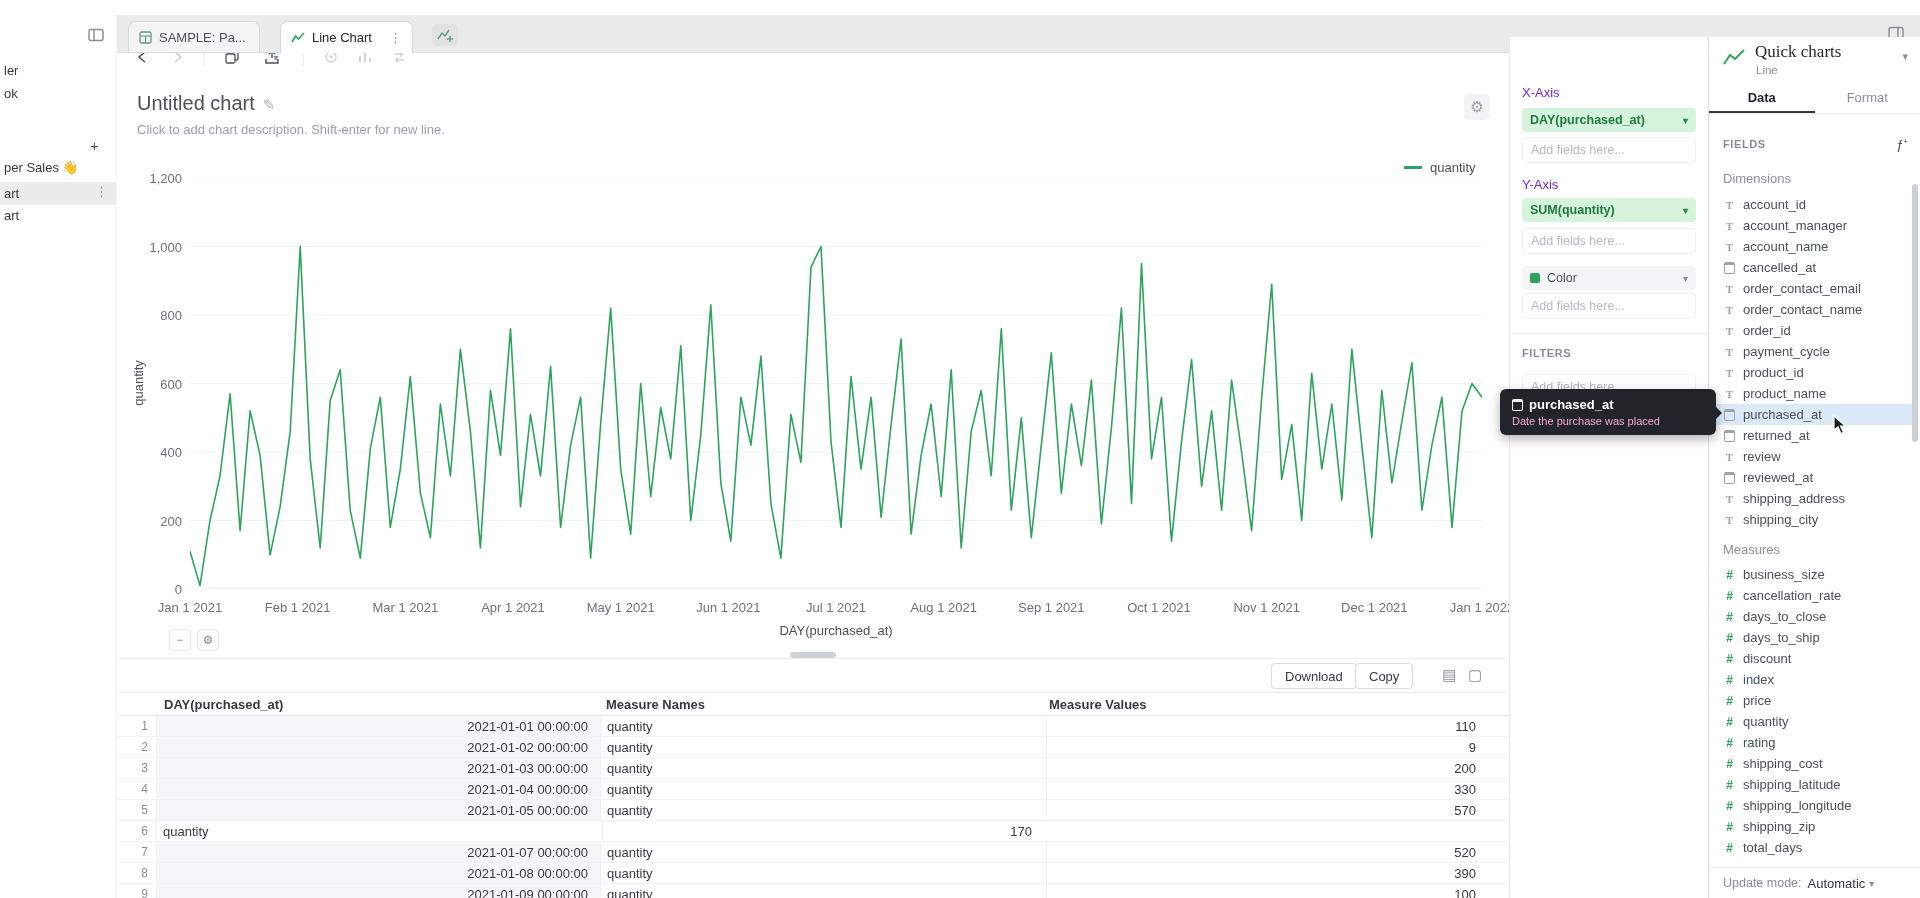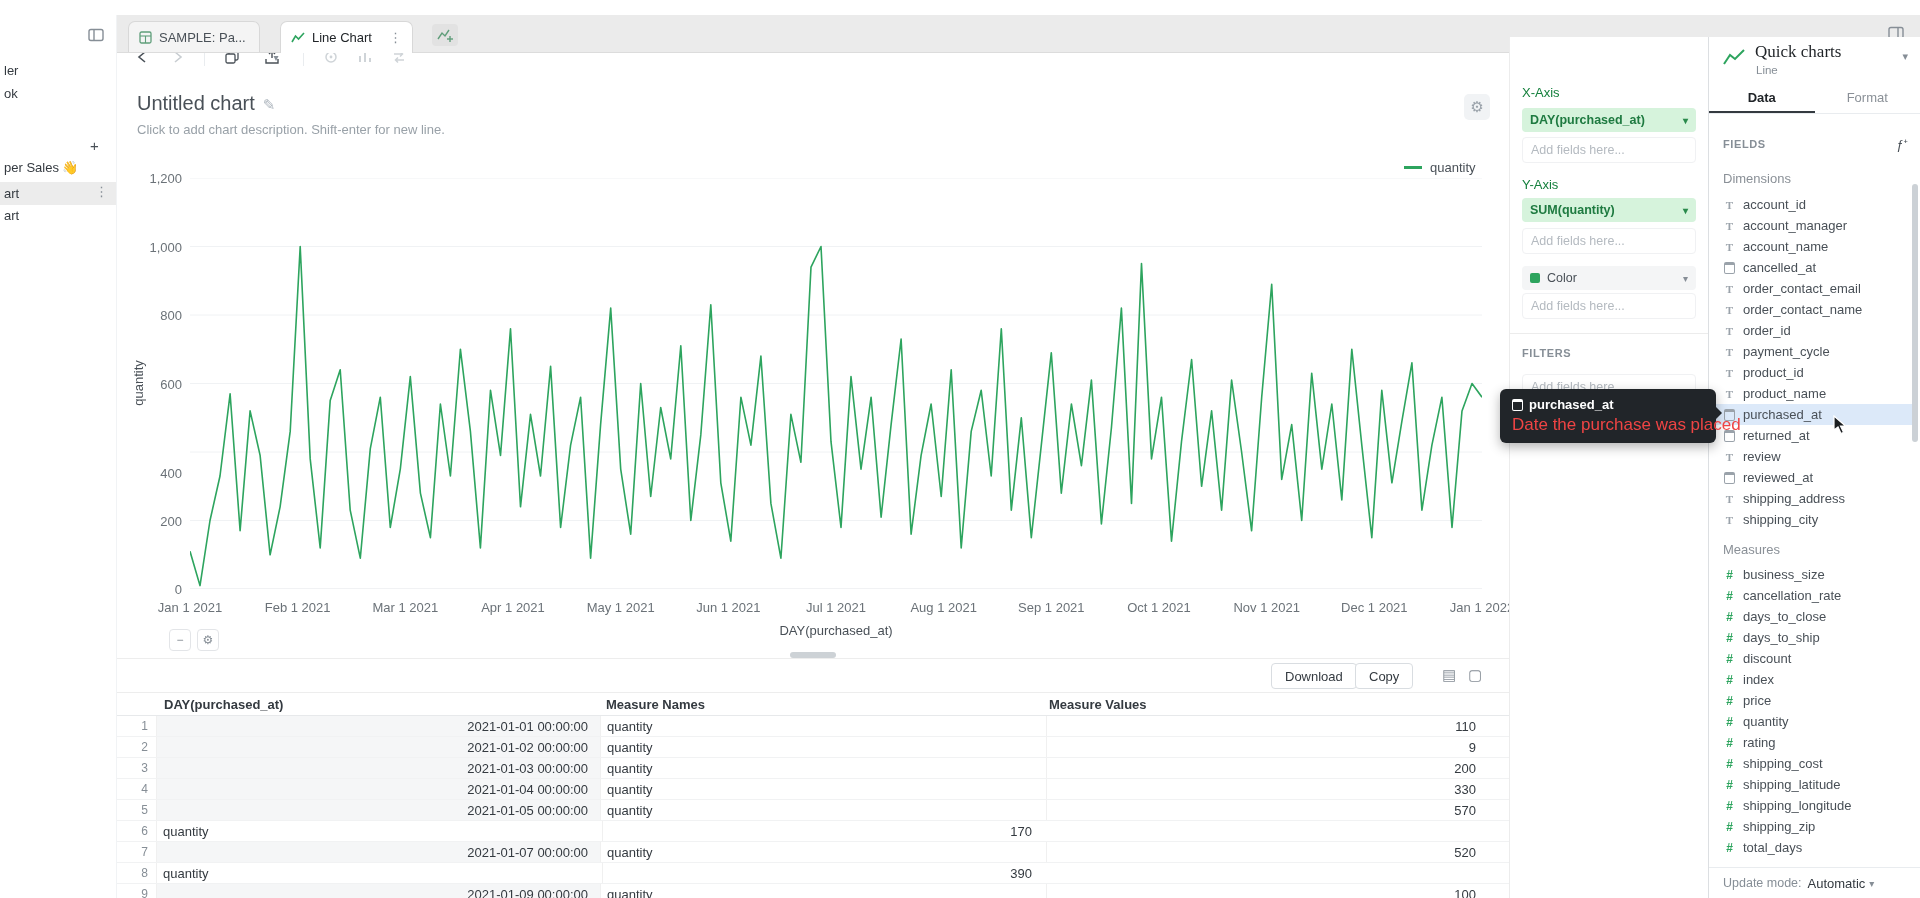--- a/index.html
+++ b/index.html
@@ -64,35 +64,35 @@
   .tnum{width:40px;text-align:right;padding-right:8px;color:#868e96;font-size:12px;flex:none;box-sizing:border-box;}
   .tc1{width:444px;text-align:right;padding-right:12px;background:#f5f6f7;flex:none;box-sizing:border-box;border-left:1px solid #f0f0f0;}
   .tc2{width:446px;padding-left:6px;flex:none;box-sizing:border-box;border-left:1px solid #f0f0f0;}
   .tc3{width:437px;text-align:right;padding-right:7px;flex:none;box-sizing:border-box;border-left:1px solid #f0f0f0;}
   .thead .tc1{background:transparent;text-align:left;padding-left:8px;border-left:none;}
   .thead .tc2,.thead .tc3{border-left:none;}
   .thead .tc3{text-align:left;padding-left:3px;}
 
   
   .config{position:absolute;left:1509px;top:37px;width:199px;height:861px;background:#fff;border-left:1px solid #ececec;z-index:2;box-sizing:border-box;}
-  .cfg-label{position:absolute;left:12px;font-size:13px;color:#15803d;}
+  .cfg-label{position:absolute;left:12px;font-size:13px;color:#6d28d9;}
   .pill{position:absolute;left:12px;right:12px;height:24px;background:#d6f3dc;border-radius:4px;display:flex;align-items:center;padding:0 8px;color:#1e7a40;font-size:12.5px;font-weight:bold;box-sizing:border-box;}
   .pill .chev{margin-left:auto;color:#2a8a4c;font-size:10px;}
   .addbox{position:absolute;left:12px;right:12px;height:26px;border:1px solid #f0f1f3;border-radius:4px;display:flex;align-items:center;padding:0 8px;color:#b4bac0;font-size:12.5px;background:#fff;box-sizing:border-box;}
   .colorbox{position:absolute;left:12px;right:12px;height:24px;background:#f4f5f6;border-radius:4px;display:flex;align-items:center;gap:7px;padding:0 8px;color:#495057;font-size:12.5px;box-sizing:border-box;}
   .color-swatch{width:10px;height:10px;border-radius:2px;background:#2da45e;flex:none;}
   .colorbox .chev{margin-left:auto;color:#868e96;font-size:10px;}
   .cfg-divider{position:absolute;left:0;right:0;top:296px;border-top:1px solid #ececec;}
   .cfg-filters{position:absolute;left:12px;top:310px;font-size:11px;font-weight:bold;letter-spacing:.6px;color:#868e96;}
 
   
   .tooltip{position:absolute;left:1500px;top:389px;width:216px;background:#212529;border-radius:6px;padding:8px 12px;z-index:6;color:#fff;box-shadow:0 4px 12px rgba(0,0,0,.3);box-sizing:border-box;}
   .tooltip:after{content:'';position:absolute;right:-6px;top:18px;border-left:6px solid #212529;border-top:6px solid transparent;border-bottom:6px solid transparent;}
   .tt-title{font-size:13px;font-weight:bold;display:flex;align-items:center;gap:6px;}
-  .tt-body{font-size:17px;color:#ef4444;margin-top:3px;white-space:nowrap;}
+  .tt-body{font-size:11px;color:#f9a8d4;margin-top:3px;white-space:nowrap;}
   .tt-cal{width:9px;height:8px;border:1.5px solid #fff;border-top-width:3px;border-radius:2px;flex:none;}
 
   
   .fields{position:absolute;left:1708px;top:37px;width:212px;height:861px;background:#fff;border-left:1px solid #dcdfe2;z-index:2;box-sizing:border-box;}
   .fp-icon{position:absolute;left:13px;top:11px;}
   .fp-title{position:absolute;left:46px;top:5px;font-family:"Liberation Serif",serif;font-weight:normal;font-size:17px;color:#1f2327;white-space:nowrap;}
   .fp-sub{position:absolute;left:47px;top:27px;font-size:11.5px;color:#868e96;}
   .fp-chev{position:absolute;right:12px;top:13px;color:#868e96;font-size:11px;}
   .fp-tabs{position:absolute;left:0;right:0;top:46px;height:30px;border-bottom:1px solid #e9ecef;display:flex;}
   .fp-tab{flex:1;text-align:center;line-height:30px;font-size:13px;color:#8a9097;}
@@ -222,21 +222,21 @@
   <div class="gear-btn">⚙</div>
   <div class="legend">
       <span class="legend-line"></span>
       <span>quantity</span>
     </div>
 
   <div class="y-axis-label">quantity</div>
   <div id="y-ticks">
       <span style="top: 589px;">0</span>
       <span style="top: 520.5px;">200</span>
-      <span style="top: 473px;">400</span>
+      <span style="top: 452px;">400</span>
       <span style="top: 383.5px;">600</span>
       <span style="top: 315px;">800</span>
       <span style="top: 246.5px;">1,000</span>
       <span style="top: 178px;">1,200</span>
     </div>
   <svg id="chart-svg" width="1292" height="411">
       <line x1="0" y1="411" x2="1292" y2="411" stroke="#e2e5e8" stroke-width="1"></line>
       <line x1="0" y1="342.5" x2="1292" y2="342.5" stroke="#f0f2f4" stroke-width="1"></line>
       <line x1="0" y1="274" x2="1292" y2="274" stroke="#f0f2f4" stroke-width="1"></line>
       <line x1="0" y1="205.5" x2="1292" y2="205.5" stroke="#f0f2f4" stroke-width="1"></line>
@@ -316,20 +316,21 @@
         <div class="tc3">170</div>
       </div>
       <div class="trow">
         <div class="tnum">7</div>
         <div class="tc1">2021-01-07 00:00:00</div>
         <div class="tc2">quantity</div>
         <div class="tc3">520</div>
       </div>
       <div class="trow">
         <div class="tnum">8</div>
+        <div class="tc1">2021-01-08 00:00:00</div>
         <div class="tc2">quantity</div>
         <div class="tc3">390</div>
       </div>
       <div class="trow">
         <div class="tnum">9</div>
         <div class="tc1">2021-01-09 00:00:00</div>
         <div class="tc2">quantity</div>
         <div class="tc3">100</div>
       </div>
     </div>

